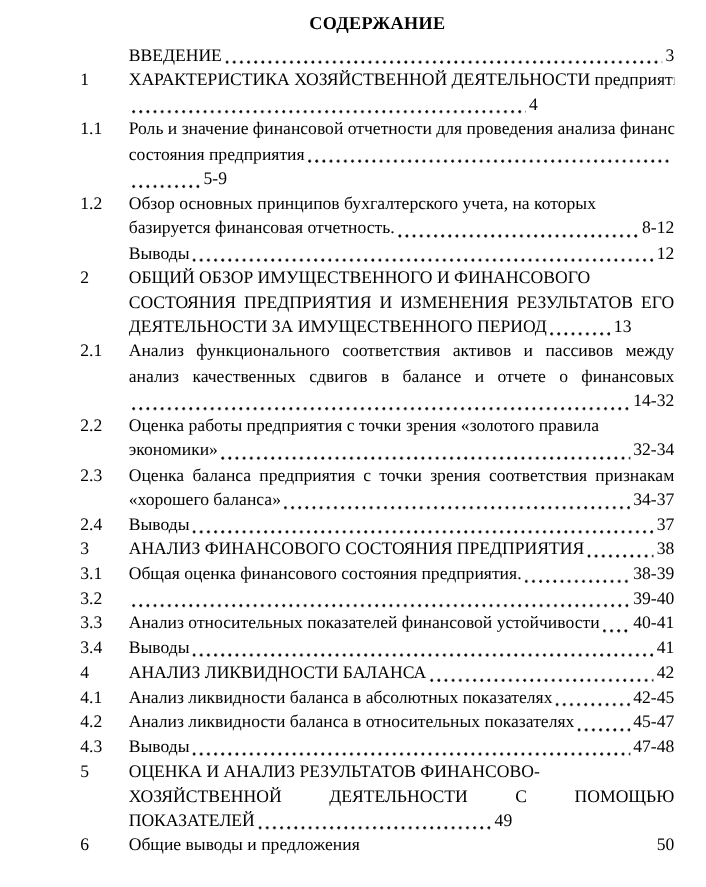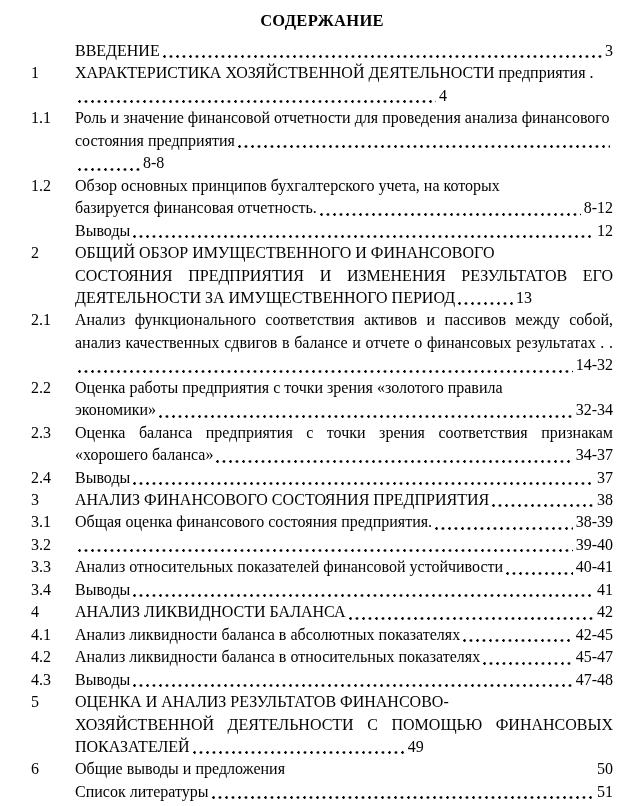--- a/index.html
+++ b/index.html
@@ -1,21 +1,21 @@
 <!DOCTYPE html>
 <html><head>
 <meta charset="utf-8">
 <style>
   html,body{margin:0;padding:0;}
   body{
     width:642px;height:806px;background:#ffffff;color:#000;
     font-family:"Liberation Serif","DejaVu Serif",serif;
     font-size:16px;overflow:hidden;
   }
-  .doc{padding:9px 29px 0 31px;box-sizing:border-box;width:642px;}
+  .doc{padding:9px 29px 0 73px;box-sizing:border-box;width:642px;}
   .title{
     text-align:center;font-weight:bold;font-size:16.5px;line-height:24px;
     margin-bottom:7px;letter-spacing:.3px;
   }
   .toc-entry{display:flex;}
   .num{flex:0 0 44px;line-height:22.45px;}
   .lines{flex:1 1 auto;min-width:0;}
   .line{display:flex;line-height:22.45px;white-space:nowrap;overflow:hidden;}
   .line .text{flex:0 0 auto;}
   .line.justify .text{
@@ -65,21 +65,21 @@
         <div class="lines">
           <div class="line">
             <span class="text">Роль и значение финансовой отчетности для проведения анализа финансового</span>
           </div>
           <div class="line">
             <span class="text">состояния предприятия</span>
             <span class="leader fill"></span>
           </div>
           <div class="line">
             <span class="leader" style="flex-basis: 62px; width: 62px;"></span>
-            <span class="page">8-8</span>
+            <span class="page">5-9</span>
             <span class="spacer"></span>
           </div>
         </div>
       </div>
       <div class="toc-entry">
         <div class="num">1.2</div>
         <div class="lines">
           <div class="line">
             <span class="text">Обзор основных принципов бухгалтерского учета, на которых</span>
           </div>
@@ -274,27 +274,17 @@
           </div>
         </div>
       </div>
       <div class="toc-entry">
         <div class="num">6</div>
         <div class="lines">
           <div class="line">
             <span class="text">Общие выводы и предложения</span>
             <span class="spacer"></span>
             <span class="page">50</span>
-          </div>
-        </div>
-      </div>
-      <div class="toc-entry">
-        <div class="num"></div>
-        <div class="lines">
-          <div class="line">
-            <span class="text">Список литературы</span>
-            <span class="leader fill"></span>
-            <span class="page">51</span>
           </div>
         </div>
       </div>
     </div>
 </div>
 
 </body></html>

